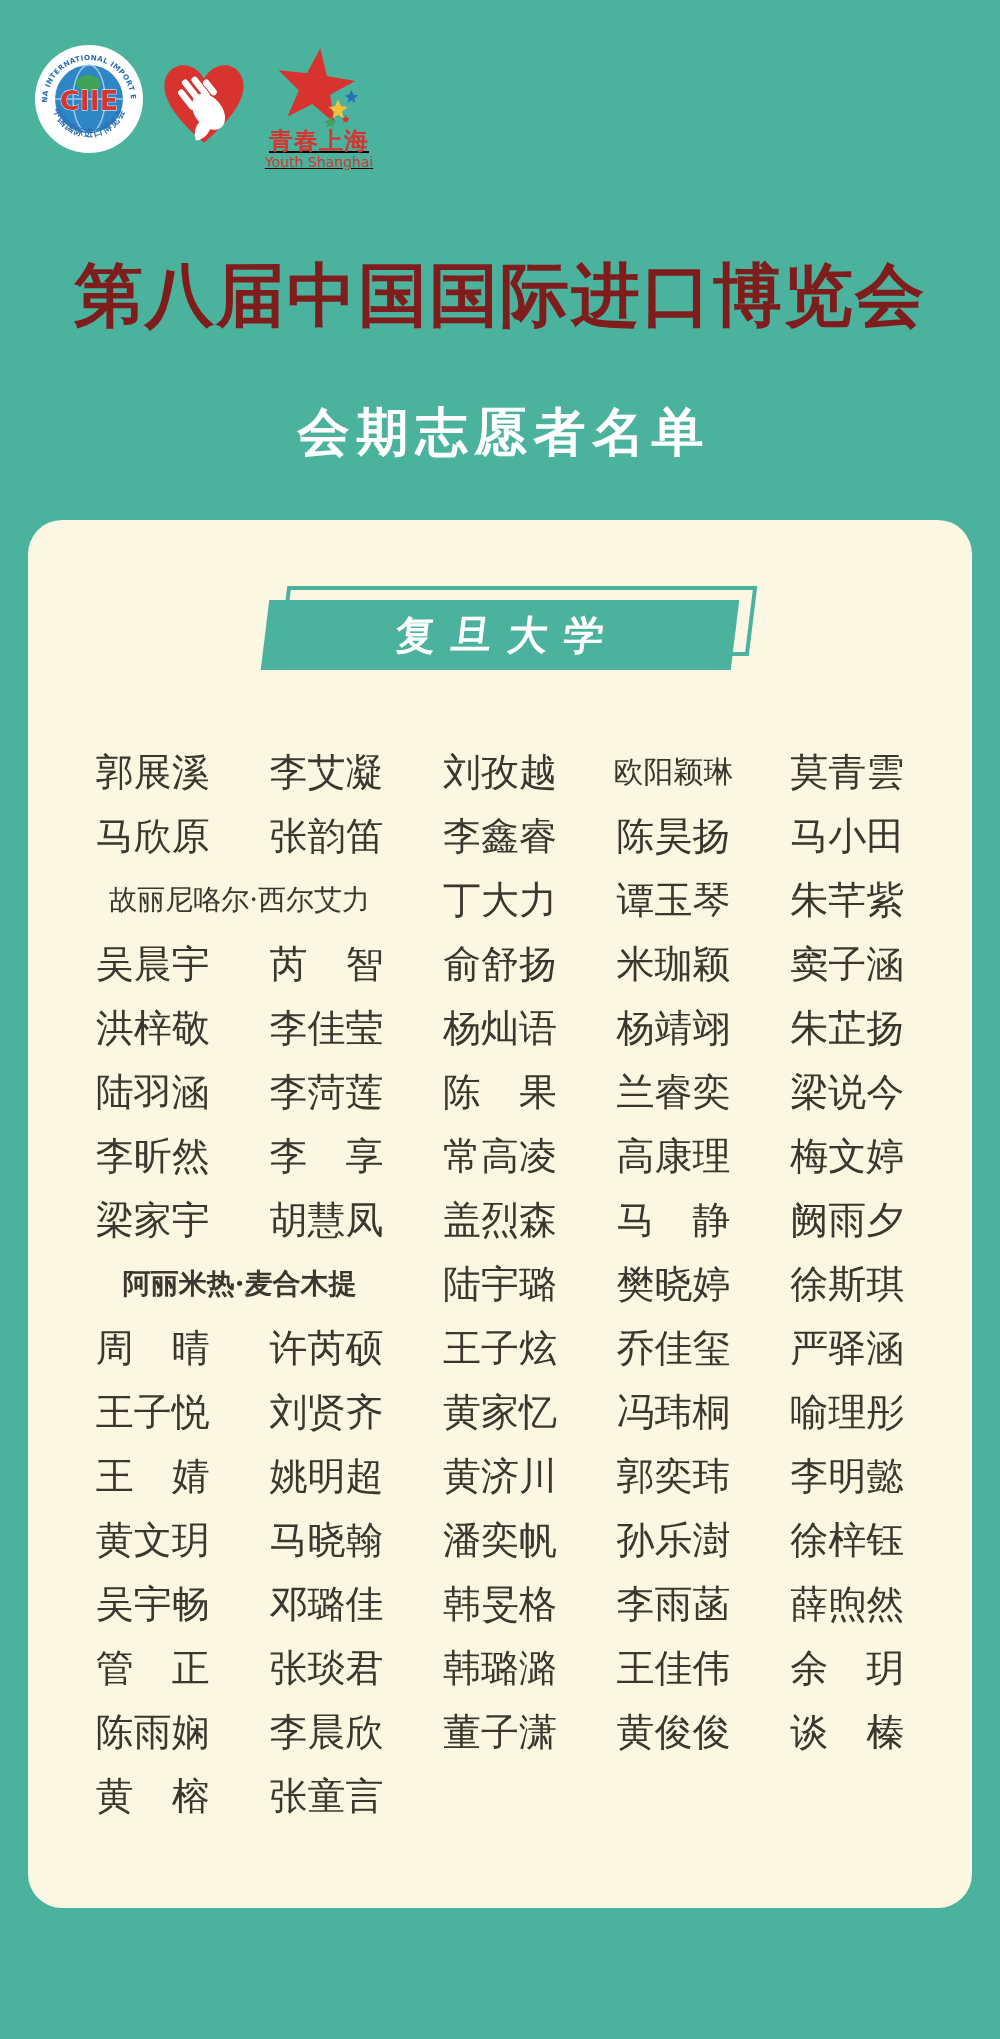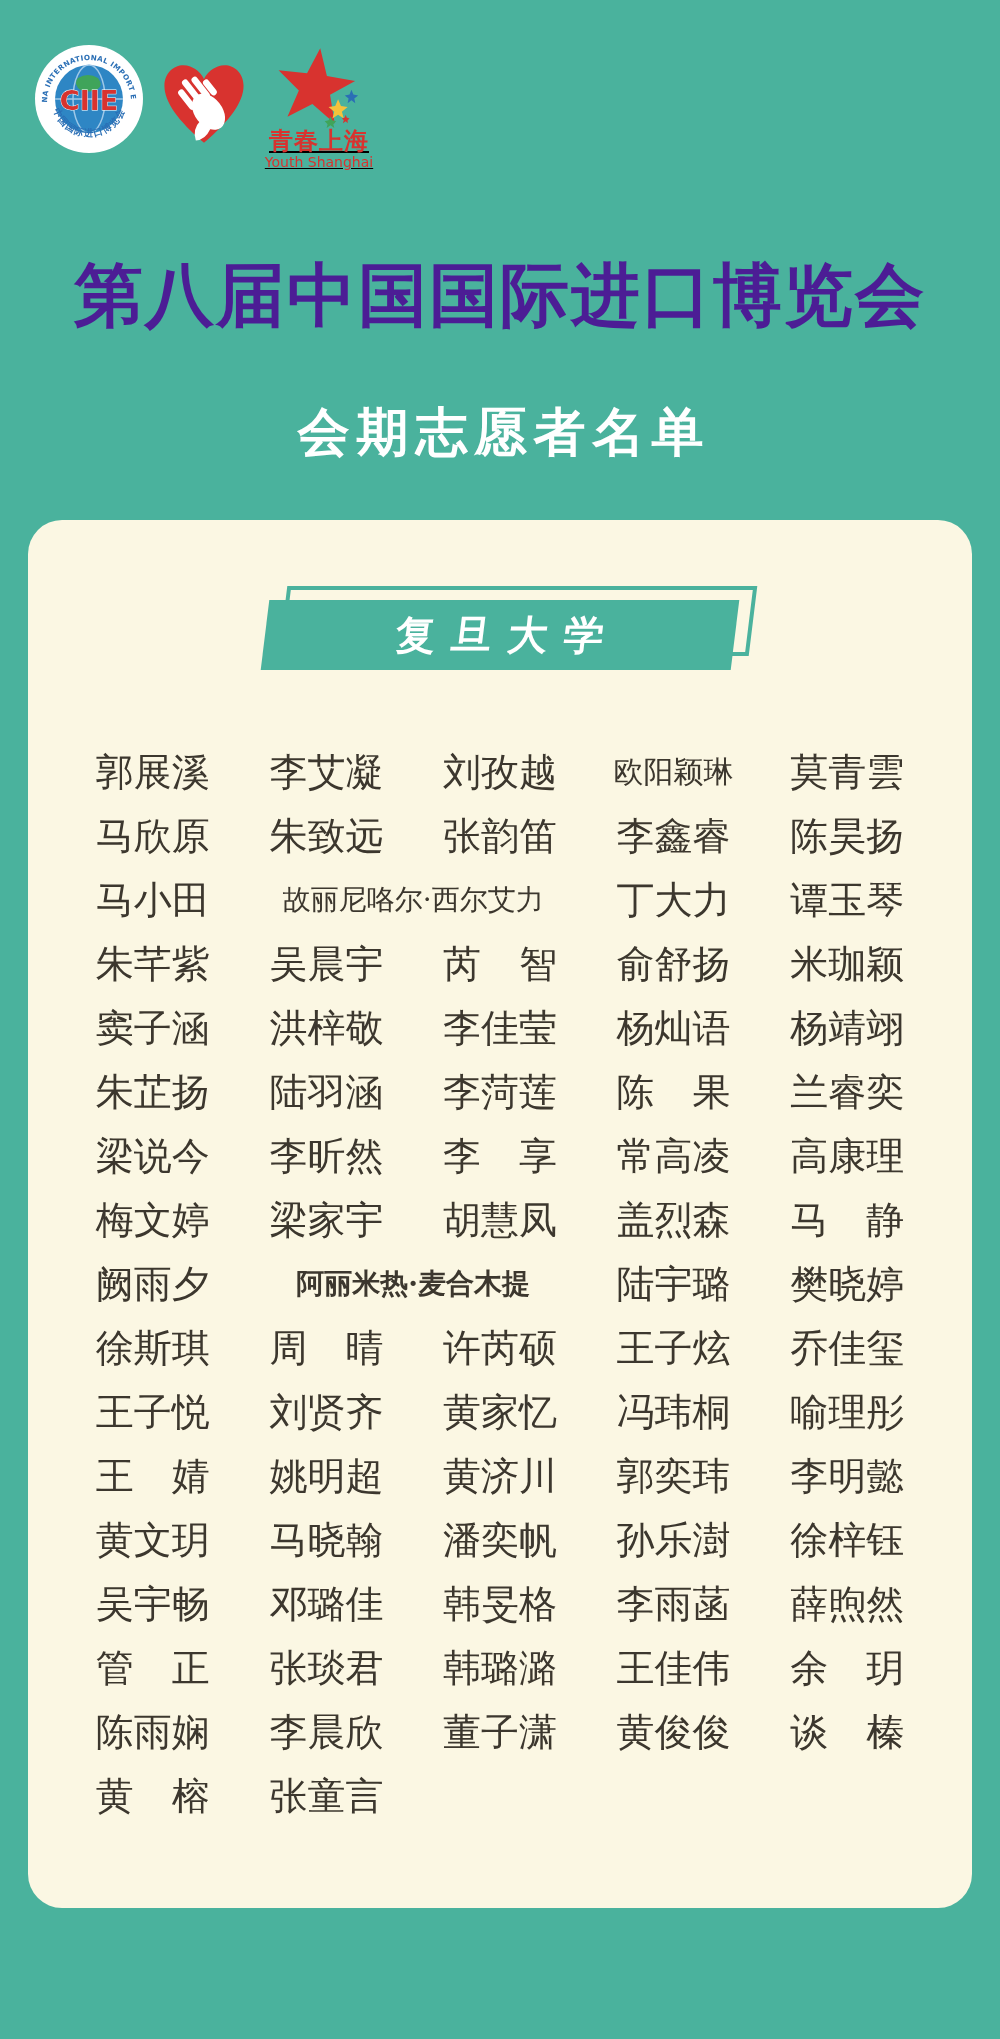--- a/index.html
+++ b/index.html
@@ -10,21 +10,21 @@
   }
   .logos{position:absolute;top:44px;left:34px;display:flex;align-items:flex-start;gap:14px;}
   .logo-ciie{width:110px;height:110px;}
   .logo-heart{width:92px;height:96px;margin-top:14px;}
   .logo-youth{display:flex;flex-direction:column;align-items:center;width:110px;text-decoration:underline;}
   .logo-youth svg{width:96px;height:84px;}
   .youth-cn{color:var(--c-logo_red,#D8332F);font-size:24px;font-weight:bold;font-family:"DejaVu Sans","Liberation Sans",sans-serif;letter-spacing:1px;line-height:1.1;}
   .youth-en{color:var(--c-logo_red,#D8332F);font-size:14px;font-family:"DejaVu Sans","Liberation Sans",sans-serif;line-height:1.2;}
   .title{
     position:absolute;top:250px;left:0;width:100%;margin:0;text-align:center;
-    color:#4c1d95;font-size:69px;font-weight:bold;letter-spacing:2px;white-space:nowrap;
+    color:#7f1d1d;font-size:69px;font-weight:bold;letter-spacing:2px;white-space:nowrap;
   }
   .subtitle{
     position:absolute;top:394px;left:0;width:100%;margin:4px;text-align:center;
     color:#fff;font-size:52px;font-weight:bold;letter-spacing:7px;
     font-family:"DejaVu Sans","Liberation Sans",sans-serif;
   }
   .card{
     position:absolute;top:520px;left:28px;width:944px;height:1388px;
     background:var(--c-card,#FBF7E3);border-radius:34px;
   }
@@ -112,21 +112,20 @@
       <span>复旦大学</span>
     </div>
   </div>
   <div class="grid">
       <div class="cell">郭展溪</div>
       <div class="cell">李艾凝</div>
       <div class="cell">刘孜越</div>
       <div class="cell four">欧阳颖琳</div>
       <div class="cell">莫青雲</div>
       <div class="cell">马欣原</div>
-      <div class="cell">朱致远</div>
       <div class="cell">张韵笛</div>
       <div class="cell">李鑫睿</div>
       <div class="cell">陈昊扬</div>
       <div class="cell">马小田</div>
       <div class="cell long" style="grid-column: span 2;">故丽尼咯尔·西尔艾力</div>
       <div class="cell">丁大力</div>
       <div class="cell">谭玉琴</div>
       <div class="cell">朱芊紫</div>
       <div class="cell">吴晨宇</div>
       <div class="cell">芮　智</div>
@@ -154,20 +153,21 @@
       <div class="cell">马　静</div>
       <div class="cell">阙雨夕</div>
       <div class="cell long" style="grid-column: span 2; font-weight: bold;">阿丽米热·麦合木提</div>
       <div class="cell">陆宇璐</div>
       <div class="cell">樊晓婷</div>
       <div class="cell">徐斯琪</div>
       <div class="cell">周　晴</div>
       <div class="cell">许芮硕</div>
       <div class="cell">王子炫</div>
       <div class="cell">乔佳玺</div>
+      <div class="cell">严驿涵</div>
       <div class="cell">王子悦</div>
       <div class="cell">刘贤齐</div>
       <div class="cell">黄家忆</div>
       <div class="cell">冯玮桐</div>
       <div class="cell">喻理彤</div>
       <div class="cell">王　婧</div>
       <div class="cell">姚明超</div>
       <div class="cell">黄济川</div>
       <div class="cell">郭奕玮</div>
       <div class="cell">李明懿</div>

